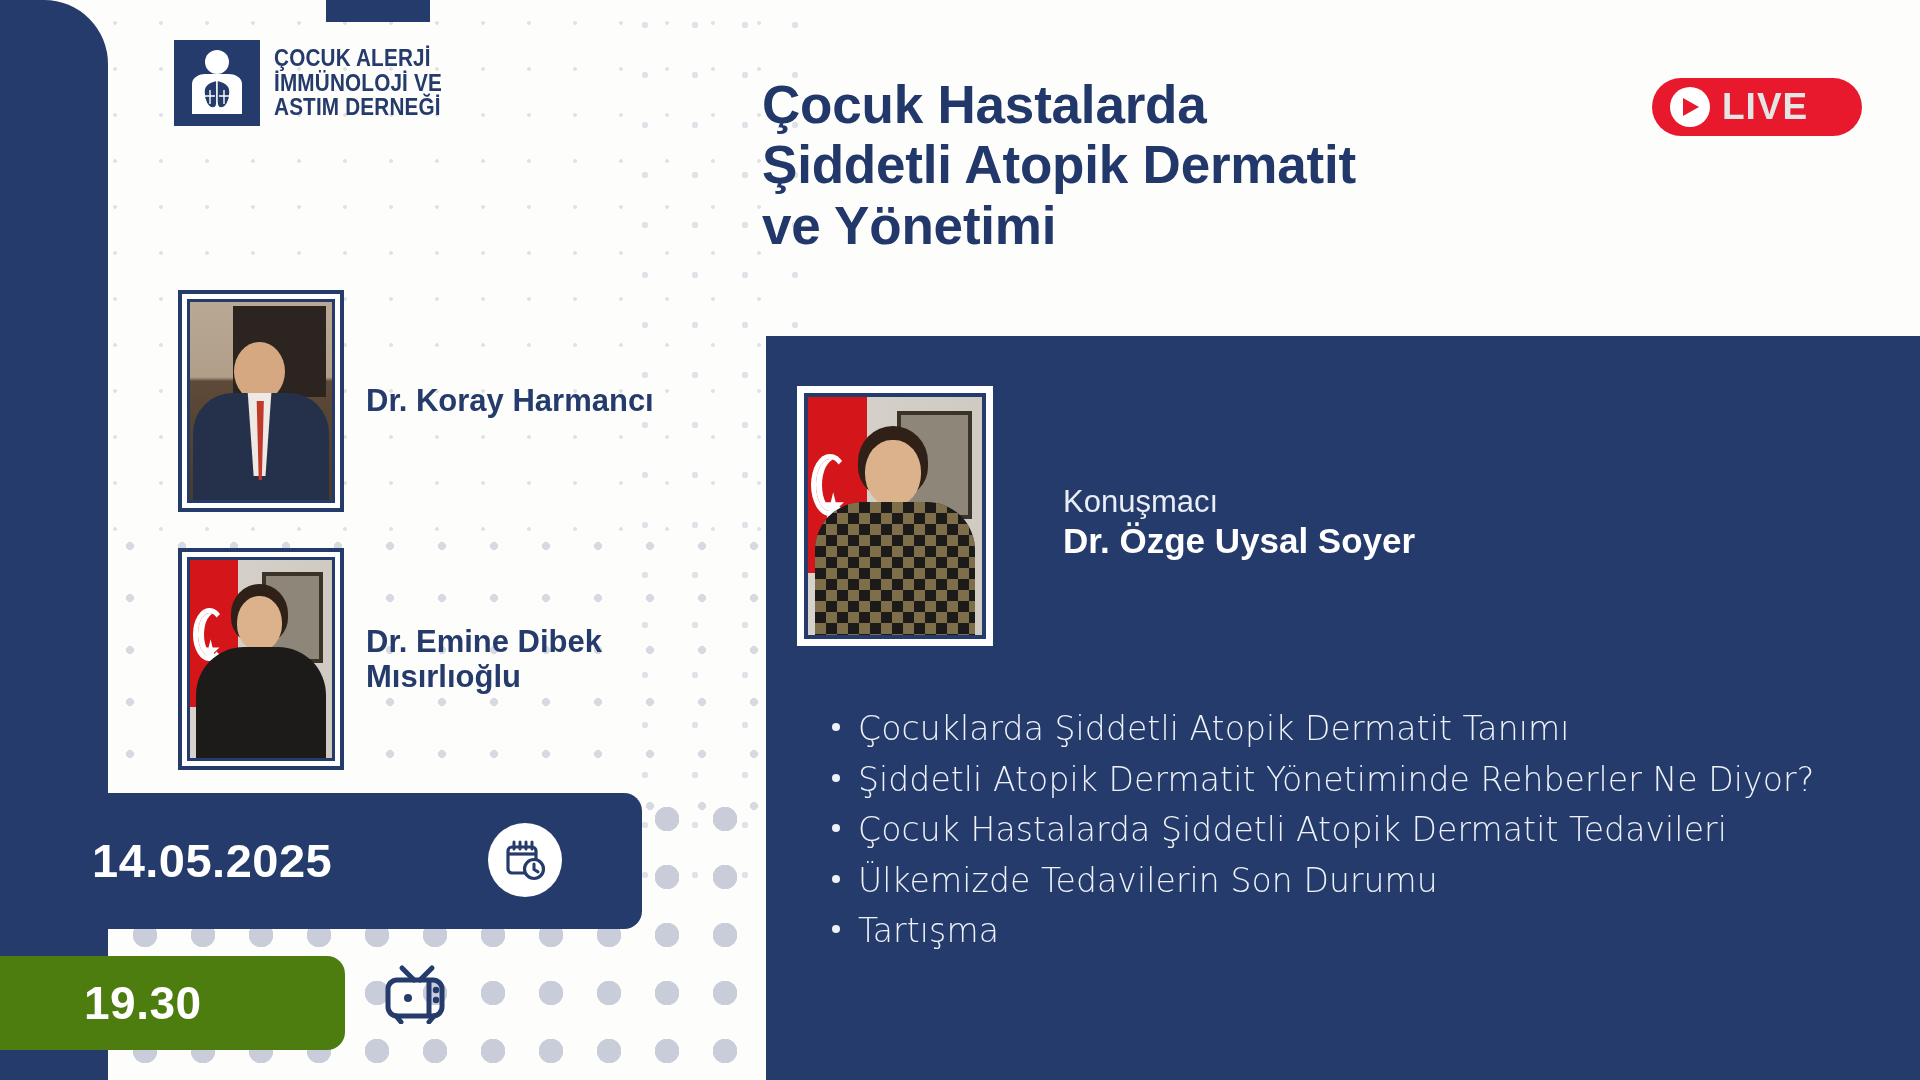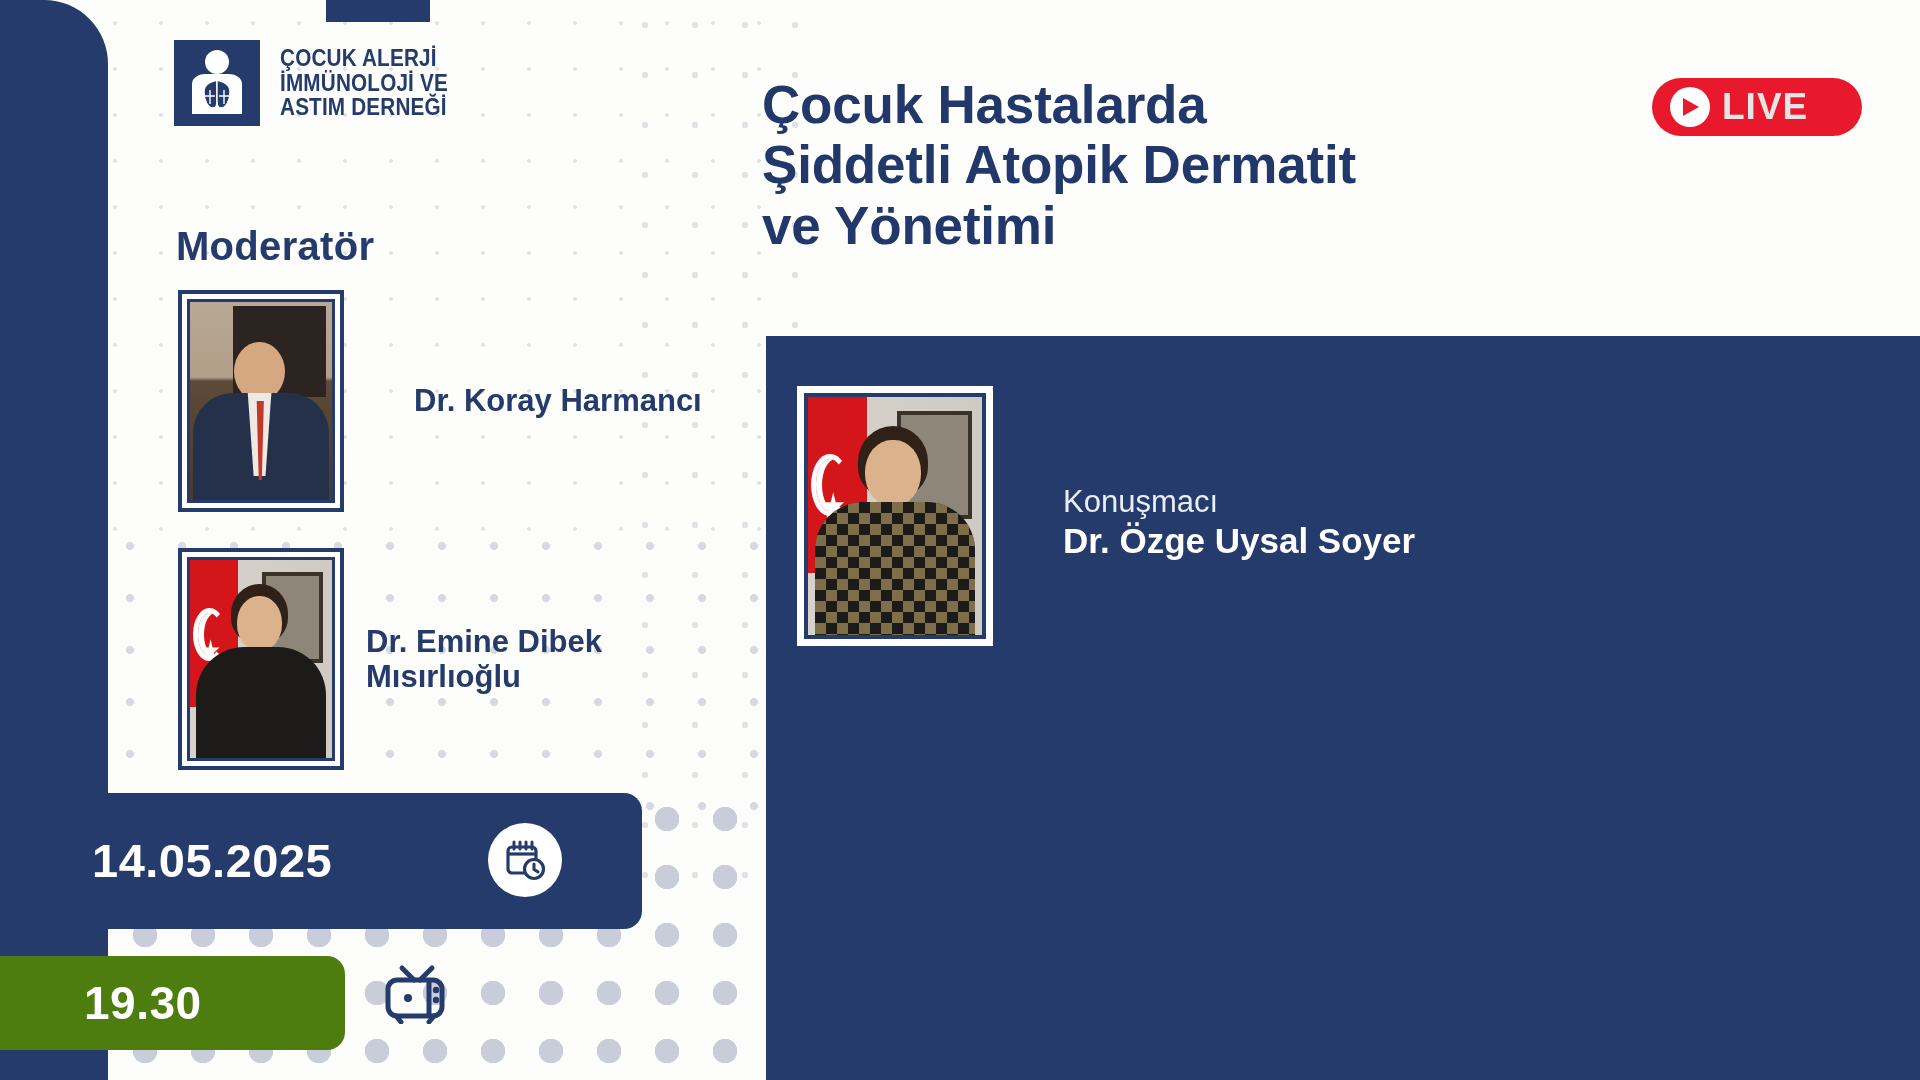--- a/index.html
+++ b/index.html
@@ -41,36 +41,36 @@
   .top-tab{
     position:absolute;left:326px;top:0;width:104px;height:22px;
     background:#243b6b;
   }
   .right-panel{
     position:absolute;left:766px;top:336px;width:1154px;height:744px;
     background:#243b6b;
   }
 
   
-  .logo-wrap{position:absolute;left:174px;top:40px;display:flex;align-items:center;gap:20px;}
+  .logo-wrap{position:absolute;left:174px;top:40px;display:flex;align-items:center;gap:14px;}
   .logo-mark{width:86px;height:86px;background:#243b6b;flex:none;}
   .logo-text{
     color:#243b6b;font-weight:bold;line-height:1.06;
     font-size:23px;letter-spacing:.2px;
     font-family:"Liberation Sans","DejaVu Sans",sans-serif;
     transform:scaleX(.9);transform-origin:left center;
   }
 
   
   .moderator-title{
     position:absolute;left:176px;top:224px;
     color:#243b6b;font-size:40px;font-weight:bold;letter-spacing:.3px;
   }
   .person{position:absolute;display:flex;align-items:center;}
-  .p1{left:178px;top:290px;gap:48px;}
+  .p1{left:178px;top:290px;}
   .p2{left:178px;top:548px;}
   .frame{
     width:166px;height:222px;flex:none;
     border:4px solid #243b6b;padding:5px;background:#fff;
     box-sizing:border-box;
   }
   .frame-inner{width:100%;height:100%;border:3px solid #243b6b;box-sizing:border-box;overflow:hidden;position:relative;background:#8d8d8d;}
   .pname{
     margin-left:22px;color:#243b6b;font-size:31px;font-weight:bold;
     line-height:1.14;max-width:290px;
@@ -204,21 +204,20 @@
 
   <div class="live">
     <span class="live-circle">
       <svg width="20" height="22" viewBox="0 0 20 22" aria-hidden="true">
         <polygon points="3,2 19,11 3,20" fill="#e8192c"></polygon>
       </svg>
     </span>
     <span class="live-text">LIVE</span>
   </div>
 
-  <div class="moderator-title">Moderatör</div>
 
   <div class="person p1">
     <div class="frame">
       <div class="frame-inner">
         <div class="ph">
           <div class="k-bg"></div>
             <div class="k-chair"></div>
           <div class="k-head"></div>
             <div class="k-body"></div>
           <div class="k-shirt"></div>
@@ -258,20 +257,27 @@
         <div class="e-hair"></div>
           <div class="e-head"></div>
         <div class="e-body"></div>
           <div class="e-pattern"></div>
       </div>
     </div>
   </div>
   <div class="sp-label">Konuşmacı</div>
   <div class="sp-name">Dr. Özge Uysal Soyer</div>
 
+  <ul class="bullets">
+    <li>Çocuklarda Şiddetli Atopik Dermatit Tanımı</li>
+    <li>Şiddetli Atopik Dermatit Yönetiminde Rehberler Ne Diyor?</li>
+    <li>Çocuk Hastalarda Şiddetli Atopik Dermatit Tedavileri</li>
+    <li>Ülkemizde Tedavilerin Son Durumu</li>
+    <li>Tartışma</li>
+  </ul>
 
   <div class="date-box">
     <div class="date-text">
       <div>14.05.2025</div>
     </div>
     <span class="cal-badge">
       <svg width="44" height="44" viewBox="0 0 44 44" aria-hidden="true">
         <rect x="5" y="9" width="28" height="26" rx="4" fill="none" stroke="#243b6b" stroke-width="3.2"></rect>
         <path d="M5 16h28" stroke="#243b6b" stroke-width="3.2"></path>
         <path d="M11 4v7M17 4v7M23 4v7M29 4v7" stroke="#243b6b" stroke-width="3" stroke-linecap="round"></path>

